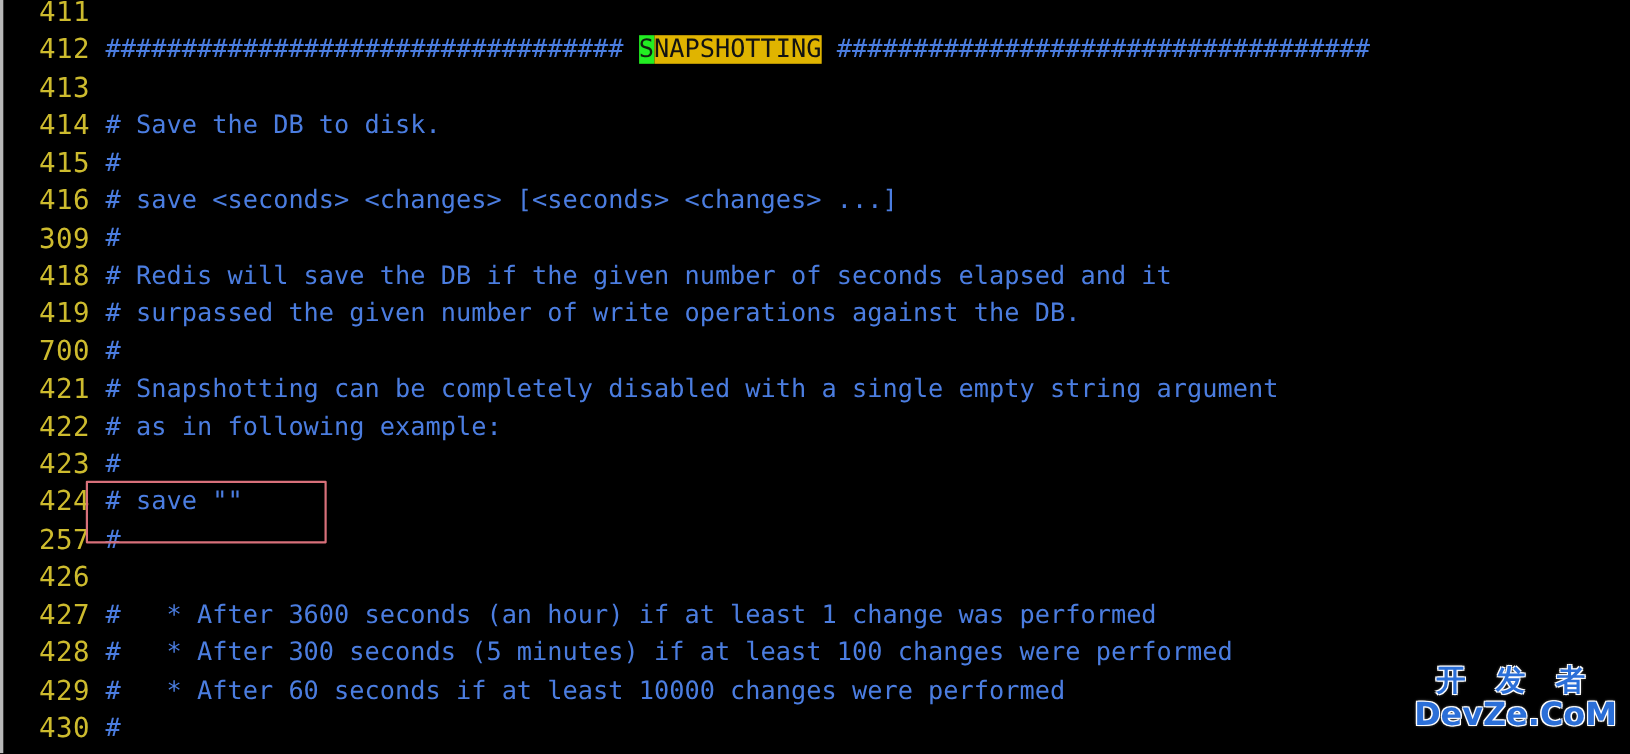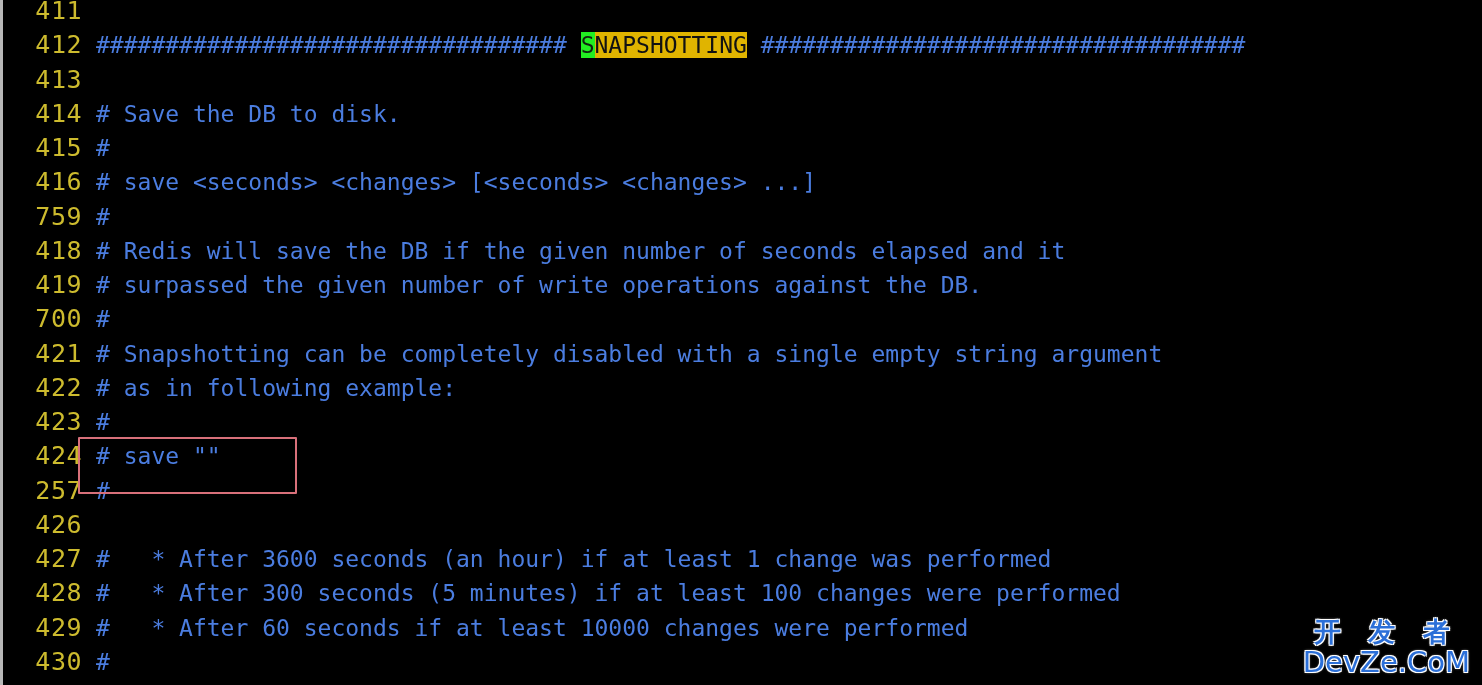--- a/index.html
+++ b/index.html
@@ -91,21 +91,21 @@
     border: 2px solid #d8707a;
     box-sizing: border-box;
     pointer-events: none;
     border-radius: 1px;
   }
 
   
   #watermark {
     position: absolute;
     right: 12px;
-    bottom: 8px;
+    bottom: 21px;
     text-align: center;
     line-height: 1;
     pointer-events: none;
     user-select: none;
   }
   #watermark .wm-cn {
     display: block;
     font-family: "DejaVu Sans", "Liberation Sans", sans-serif;
     font-size: 27px;
     font-weight: 700;
@@ -114,21 +114,21 @@
     text-shadow:
       -1px -1px 0 #ffffff,  1px -1px 0 #ffffff,
       -1px  1px 0 #ffffff,  1px  1px 0 #ffffff,
        0    0   3px #ffffff;
     margin-bottom: 3px;
   }
   #watermark .wm-en {
     display: block;
     font-family: "DejaVu Sans", "Liberation Sans", sans-serif;
     font-size: 29px;
-    font-weight: 400;
+    font-weight: 700;
     letter-spacing: 0px;
     color: #2b6fd8;
     text-shadow:
       -1px -1px 0 #ffffff,  1px -1px 0 #ffffff,
       -1px  1px 0 #ffffff,  1px  1px 0 #ffffff,
        0    0   3px #ffffff;
   }
 </style>
 </head>
 <body>
@@ -137,21 +137,21 @@
 
   <div id="left-rule"></div>
 
   <div id="code-area">
       <div class="code-line"><span class="lineno">411</span><span class="linetext"></span></div>
       <div class="code-line"><span class="lineno">412</span><span class="linetext"><span>################################## </span><span class="hl-cursor">S</span><span class="hl-search">NAPSHOTTING</span><span> ###################################</span></span></div>
       <div class="code-line"><span class="lineno">413</span><span class="linetext"></span></div>
       <div class="code-line"><span class="lineno">414</span><span class="linetext"># Save the DB to disk.</span></div>
       <div class="code-line"><span class="lineno">415</span><span class="linetext">#</span></div>
       <div class="code-line"><span class="lineno">416</span><span class="linetext"># save &lt;seconds&gt; &lt;changes&gt; [&lt;seconds&gt; &lt;changes&gt; ...]</span></div>
-      <div class="code-line"><span class="lineno">759</span><span class="linetext">#</span></div>
+      <div class="code-line"><span class="lineno">309</span><span class="linetext">#</span></div>
       <div class="code-line"><span class="lineno">418</span><span class="linetext"># Redis will save the DB if the given number of seconds elapsed and it</span></div>
       <div class="code-line"><span class="lineno">419</span><span class="linetext"># surpassed the given number of write operations against the DB.</span></div>
       <div class="code-line"><span class="lineno">700</span><span class="linetext">#</span></div>
       <div class="code-line"><span class="lineno">421</span><span class="linetext"># Snapshotting can be completely disabled with a single empty string argument</span></div>
       <div class="code-line"><span class="lineno">422</span><span class="linetext"># as in following example:</span></div>
       <div class="code-line"><span class="lineno">423</span><span class="linetext">#</span></div>
       <div class="code-line"><span class="lineno">424</span><span class="linetext"># save ""</span></div>
       <div class="code-line"><span class="lineno">257</span><span class="linetext">#</span></div>
       <div class="code-line"><span class="lineno">426</span></div>
       <div class="code-line"><span class="lineno">427</span><span class="linetext">#   * After 3600 seconds (an hour) if at least 1 change was performed</span></div>

